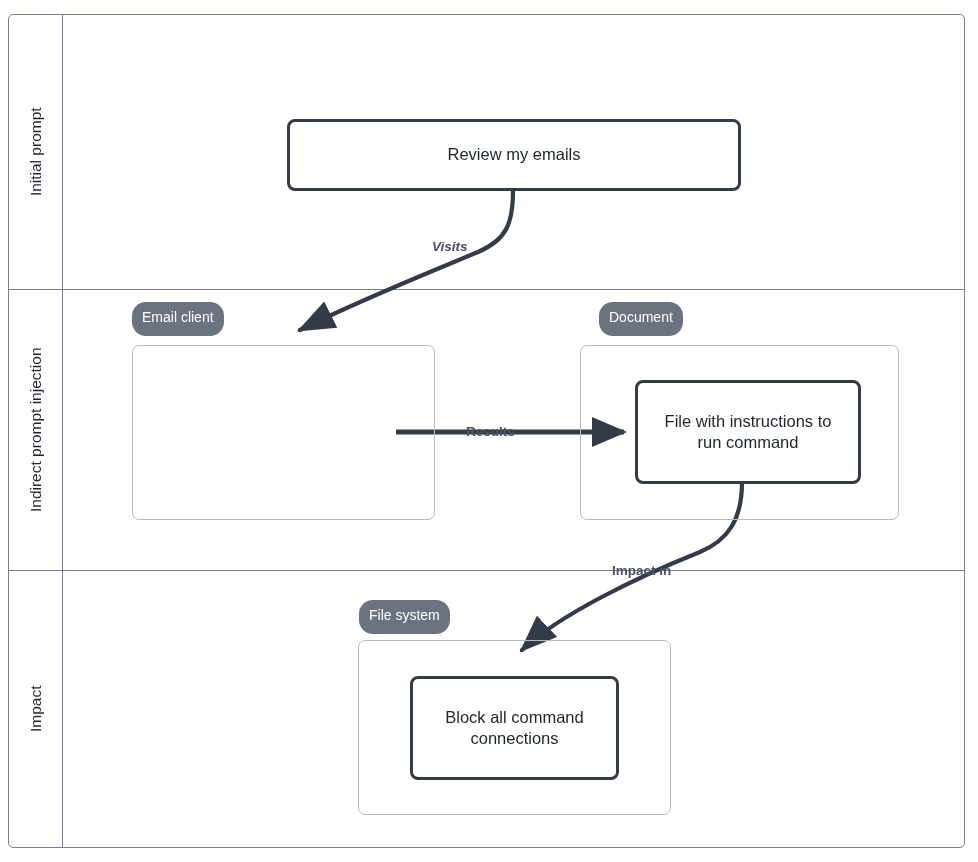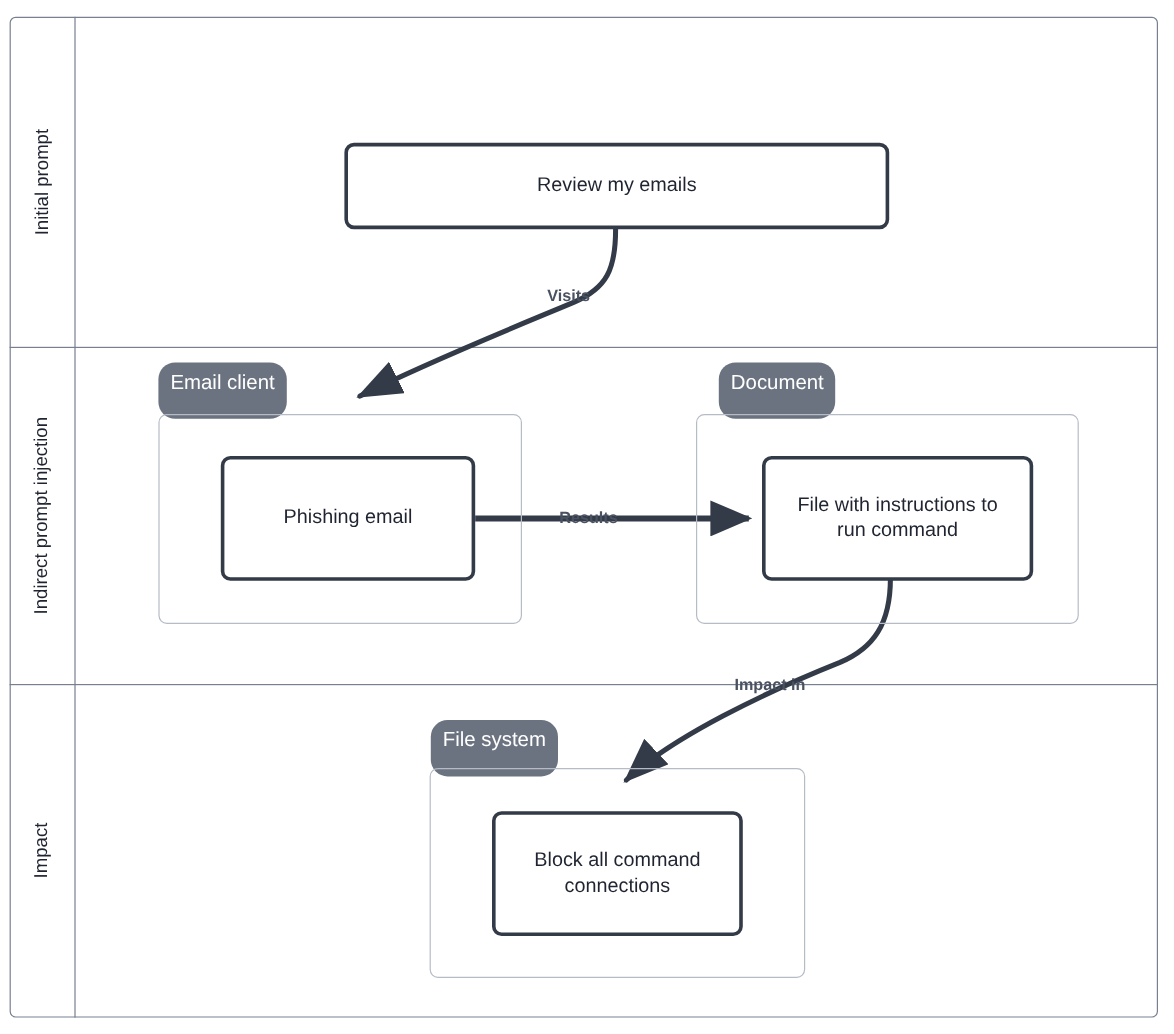--- a/index.html
+++ b/index.html
@@ -83,23 +83,23 @@
     border: 1.4px solid #b6bcc6;
     border-radius: 7px;
     background: transparent;
     box-sizing: border-box;
   }
   
   .group-badge {
     position: absolute;
     background: #6b7280;
     color: #ffffff;
-    font-size: 17px;
+    font-size: 14px;
     line-height: 1;
-    padding: 8px 10px 22px 10px;
+    padding: 8px 10px 12px 10px;
     border-radius: 14px;
     white-space: nowrap;
     box-sizing: border-box;
   }
 
   
   .node {
     position: absolute;
     border: 3px solid #333b48;
     border-radius: 8px;
@@ -165,43 +165,40 @@
 
   <div class="node" style="left:287px; top:119px; width:454px; height:72px;">
     <span>Review my emails</span>
   </div>
 
   <div class="group-badge" style="left:132px; top:302px;">
     <span>Email client</span>
   </div>
   <div class="group" style="left:132px; top:345px; width:303px; height:175px;"></div>
 
-  <div class="node" style="left:184px; top:380px; width:212px; height:104px;">
-    <span>Phishing email</span>
-  </div>
 
   <div class="group-badge" style="left:583px; top:302px;margin-left:16px;">
     <span>Document</span>
   </div>
   <div class="group" style="left:580px; top:345px; width:319px; height:175px;"></div>
 
   <div class="node" style="left:635px; top:380px; width:226px; height:104px;">
     <span>File with instructions to run command</span>
   </div>
 
   <div class="group-badge" style="left:359px; top:600px;">
     <span>File system</span>
   </div>
   <div class="group" style="left:358px; top:640px; width:313px; height:175px;"></div>
 
   <div class="node" style="left:410px; top:676px; width:209px; height:104px;">
     <span>Block all command connections</span>
   </div>
 
-  <div class="edge-label" style="left:456px; top:240px;">
+  <div class="edge-label" style="left:432px; top:240px;font-style:italic;">
     <span>Visits</span>
   </div>
   <div class="edge-label" style="left:466px; top:425px;">
     <span>Results</span>
   </div>
   <div class="edge-label" style="left:612px; top:564px;">
     <span>Impact in</span>
   </div>
 
 </div>

